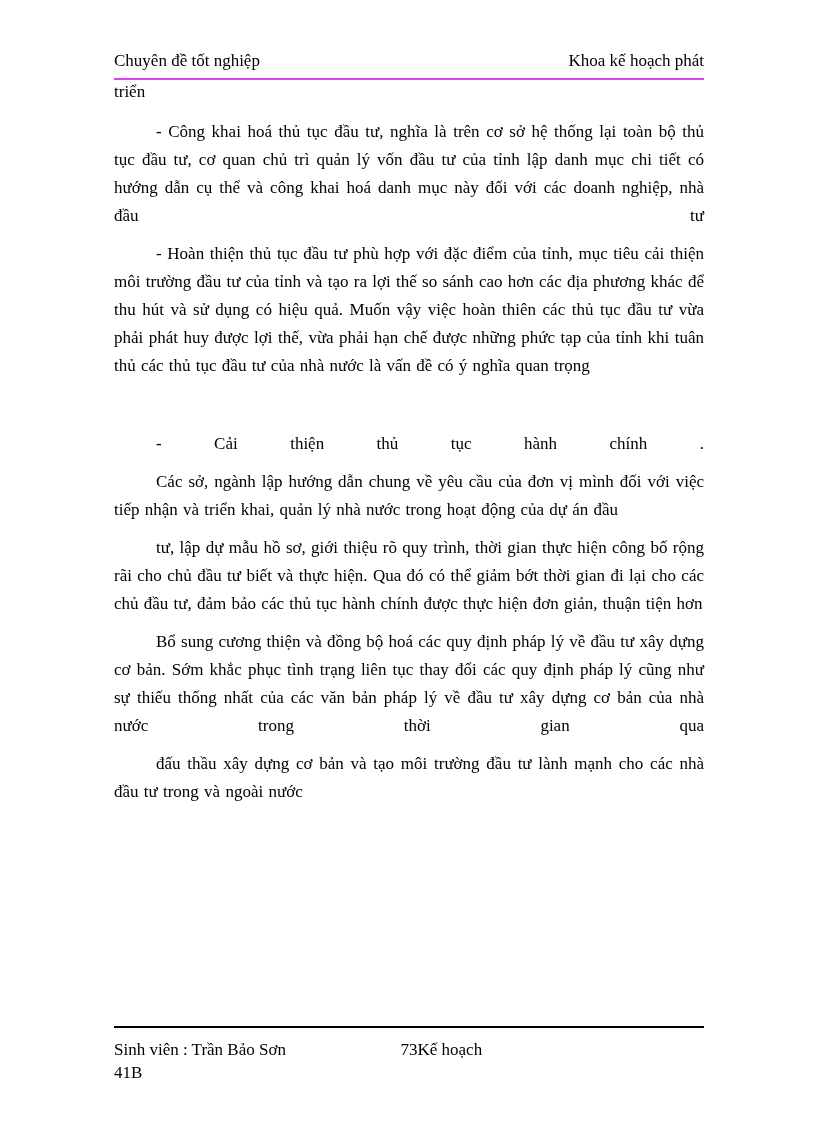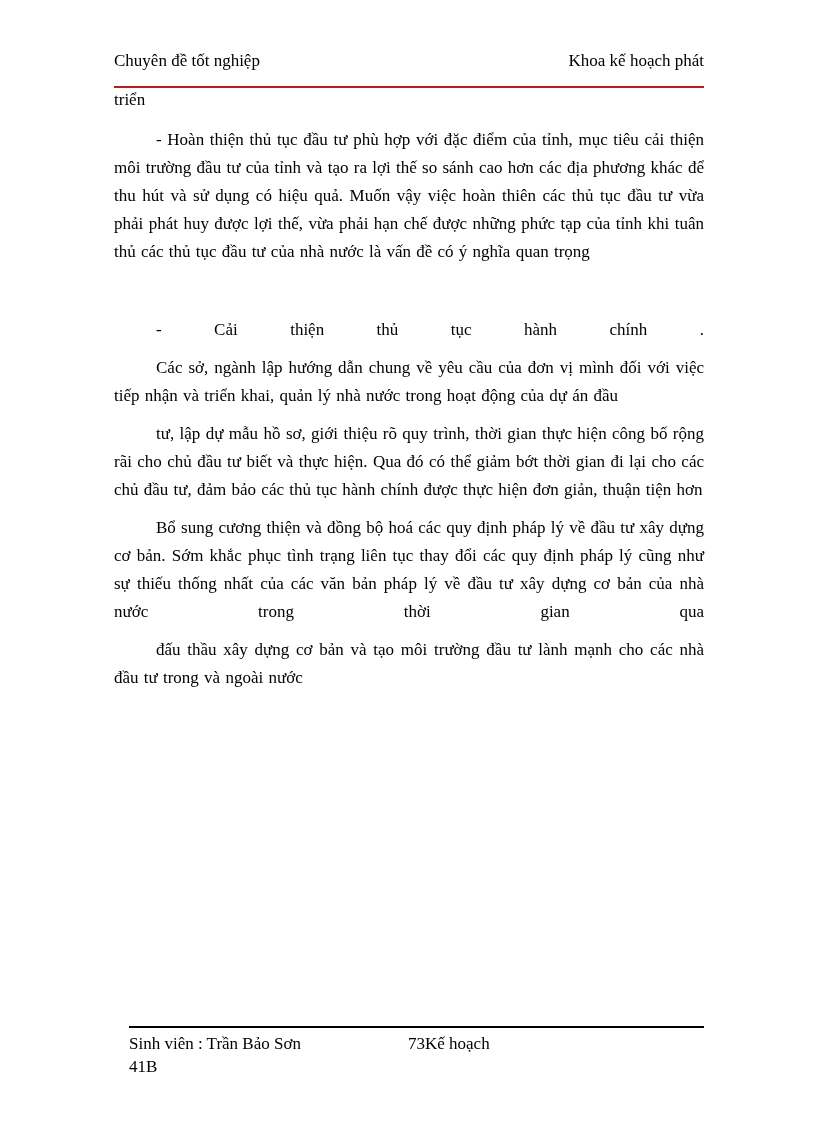--- a/index.html
+++ b/index.html
@@ -15,22 +15,22 @@
     color: #000000;
     padding: 50px 112px 0 114px;
     overflow: hidden;
   }
 
   .header-row {
     display: flex;
     justify-content: space-between;
     font-size: 17px;
     line-height: 22px;
-    border-bottom: 2px solid #b91c1c;
-    padding-bottom: 14px;
+    border-bottom: 2px solid #d946ef;
+    padding-bottom: 6px;
   }
   .header-wrap {
     font-size: 17px;
     line-height: 24px;
   }
 
   .content {
     margin-top: 14px;
     font-size: 17px;
     line-height: 28px;
@@ -40,26 +40,26 @@
     margin-bottom: 10px;
     word-spacing: 1px;
   }
   .indent { text-indent: 42px; }
   .spread-last { text-align-last: justify; }
   .gap-before { margin-top: 50px; }
 
   .footer {
     position: absolute;
     top: 1026px;
-    left: 129px;
+    left: 114px;
     right: 112px;
     border-top: 2px solid #000;
     font-size: 17px;
     line-height: 22px;
-    padding-top: 5px;
+    padding-top: 11px;
   }
   .footer-row {
     display: grid;
     grid-template-columns: 1fr auto 1fr;
     align-items: baseline;
   }
   .footer-center { }
   .footer-right { text-align: left; padding-right: 36px; }
   .footer-second-line { line-height: 24px; }
 </style>
@@ -68,20 +68,21 @@
 
 <div class="page">
 
   <div class="header-row">
     <span>Chuyên đề tốt nghiệp</span>
     <span>Khoa kế hoạch phát</span>
   </div>
   <div class="header-wrap">triển</div>
 
   <div class="content">
+    <p class="para indent spread-last">- Công khai hoá thủ tục đầu tư, nghĩa là trên cơ sở hệ thống lại toàn bộ thủ tục đầu tư, cơ quan chủ trì quản lý vốn đầu tư của tỉnh lập danh mục chi tiết có hướng dẫn cụ thể và công khai hoá danh mục này đối với các doanh nghiệp, nhà đầu tư</p>
     <p class="para indent">- Hoàn thiện thủ tục đầu tư phù hợp với đặc điểm của tỉnh, mục tiêu cải thiện môi trường đầu tư của tỉnh và tạo ra lợi thế so sánh cao hơn các địa phương khác để thu hút và sử dụng có hiệu quả. Muốn vậy việc hoàn thiên các thủ tục đầu tư vừa phải phát huy được lợi thế, vừa phải hạn chế được những phức tạp của tỉnh khi tuân thủ các thủ tục đầu tư của nhà nước là vấn đề có ý nghĩa quan trọng</p>
     <p class="para indent spread-last gap-before">- Cải thiện thủ tục hành chính .</p>
     <p class="para indent">Các sở, ngành lập hướng dẫn chung về yêu cầu của đơn vị mình đối với việc tiếp nhận và triển khai, quản lý nhà nước trong hoạt động của dự án đầu</p>
     <p class="para indent">tư, lập dự mẫu hồ sơ, giới thiệu rõ quy trình, thời gian thực hiện công bố rộng rãi cho chủ đầu tư biết và thực hiện. Qua đó có thể giảm bớt thời gian đi lại cho các chủ đầu tư, đảm bảo các thủ tục hành chính được thực hiện đơn giản, thuận tiện hơn</p>
     <p class="para indent spread-last">Bổ sung cương thiện và đồng bộ hoá các quy định pháp lý về đầu tư xây dựng cơ bản. Sớm khắc phục tình trạng liên tục thay đổi các quy định pháp lý cũng như sự thiếu thống nhất của các văn bản pháp lý về đầu tư xây dựng cơ bản của nhà nước trong thời gian qua</p>
     <p class="para indent">đấu thầu xây dựng cơ bản và tạo môi trường đầu tư lành mạnh cho các nhà đầu tư trong và ngoài nước</p>
   </div>
 
   <div class="footer">
     <div class="footer-row">

